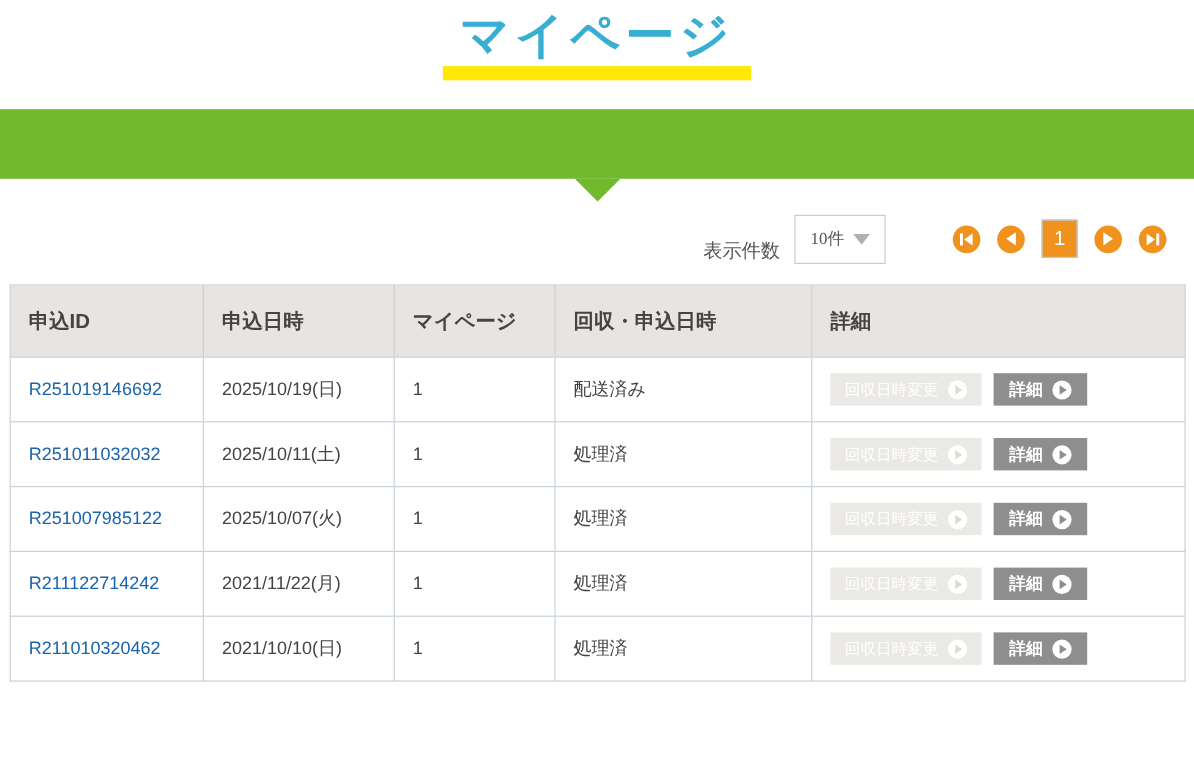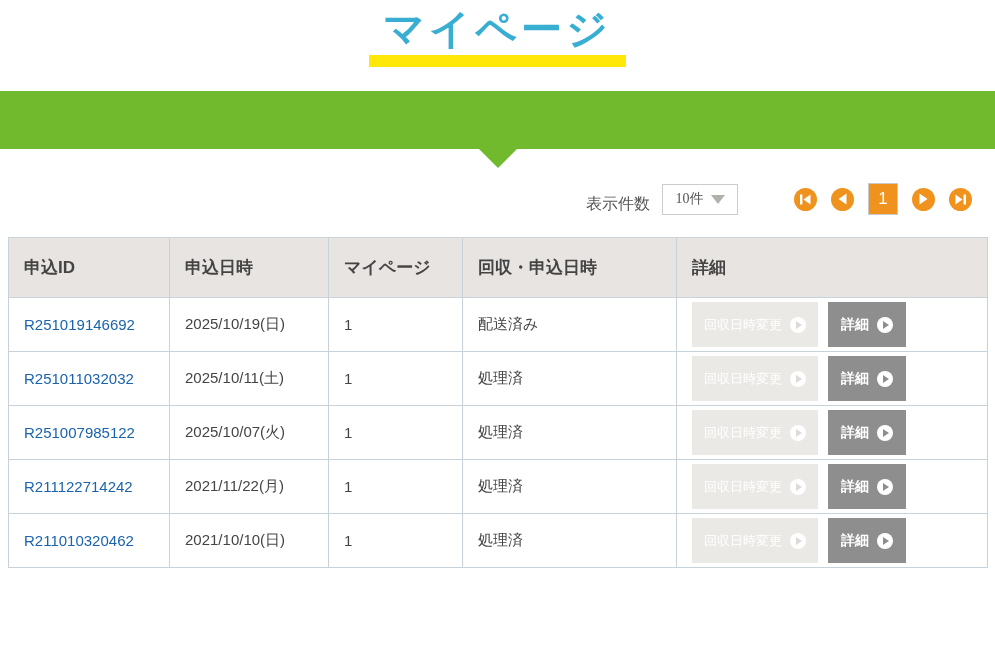--- a/index.html
+++ b/index.html
@@ -16,21 +16,21 @@
             display:flex; align-items:center; justify-content:center; }
   .banner-title { color:#5e6063; font-size:28px; letter-spacing:3px; }
   .banner-arrow { position:absolute; left:50%; top:58px; transform:translateX(-50%);
                   width:0; height:0; border-left:19px solid transparent;
                   border-right:19px solid transparent; border-top:19px solid #71ba2e; }
 
   
   .controls { margin:30px 23px 0 8px; display:flex; align-items:center; justify-content:flex-end; height:40px; }
   .count-group { display:flex; align-items:flex-end;font-family:Liberation Serif, serif; }
   .count-label { font-size:16px; color:#555; margin-right:12px; }
-  .count-select { width:76px; height:31px; background:#fff; border:1px solid #ccc;
+  .count-select { width:76px; height:41px; background:#fff; border:1px solid #ccc;
                   display:flex; align-items:center; justify-content:center; gap:7px;
                   font-size:14px; color:#555; cursor:pointer; }
   .select-caret { width:0; height:0; border-left:7px solid transparent;
                   border-right:7px solid transparent; border-top:9px solid #b3b0ac; }
   .pagination { display:flex; align-items:center; margin-left:56px; }
   .pg-circle { width:23px; height:23px; border-radius:50%; background:#f0921e; border:none;
                display:flex; align-items:center; justify-content:center; cursor:pointer; padding:0; }
   .pg-circle + .pg-circle { margin-left:14px; }
   .pg-page { width:30px; height:32px; background:#f0921e; border:1px solid #c9c9c9;
              color:#fff; font-size:17px; display:flex; align-items:center; justify-content:center;
@@ -42,21 +42,21 @@
   table.history th, table.history td { border:1px solid #c8d2db; text-align:left; }
   table.history th { background:#e7e4e1; color:#444; font-size:17px; font-weight:bold;
                      height:60px; padding-left:15px;margin-top:26px; }
   table.history td { background:#fff; height:54px; padding-left:15px; font-size:15px; color:#444; }
   col.c-id { width:161px; } col.c-date { width:159px; } col.c-boxes { width:134px; }
   col.c-status { width:214px; } col.c-detail { width:311px; }
   a.app-id { color:#1a63ad; text-decoration:none; font-size:15px; cursor:pointer; }
 
   .cell-actions { display:flex; align-items:center; gap:10px; }
   .btn { border:none; display:inline-flex; align-items:center; justify-content:center; gap:8px;
-         height:45px; cursor:pointer; color:#fff; }
+         height:27px; cursor:pointer; color:#fff; }
   .btn-change { background:#ebe9e6; font-size:13px; padding:0 12px; }
   .btn-detail { background:#8e8e8e; font-size:14px; font-weight:bold; padding:0 13px; }
   .circ { width:16px; height:16px; border-radius:50%; background:#fff;
           display:inline-flex; align-items:center; justify-content:center; flex:0 0 auto; }
   .tri { width:0; height:0; border-top:4px solid transparent; border-bottom:4px solid transparent;
          margin-left:2px; }
   .tri-light { border-left:6px solid #dedbd7; }
   .tri-dark  { border-left:6px solid #8e8e8e; }
 </style>
 </head>

